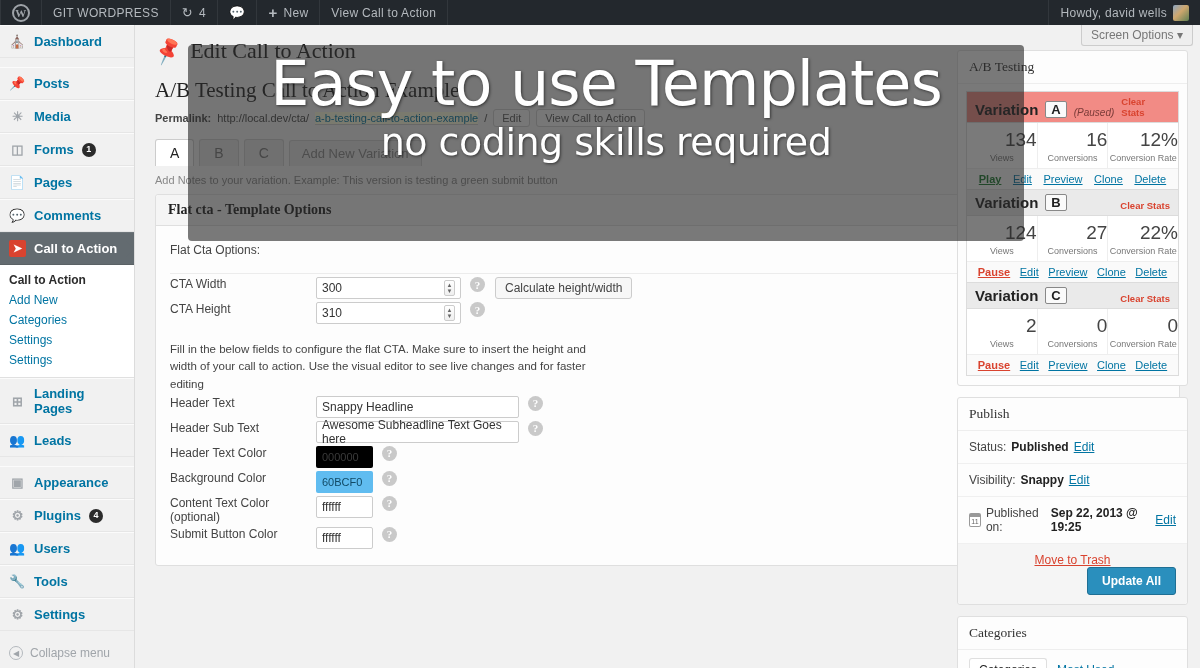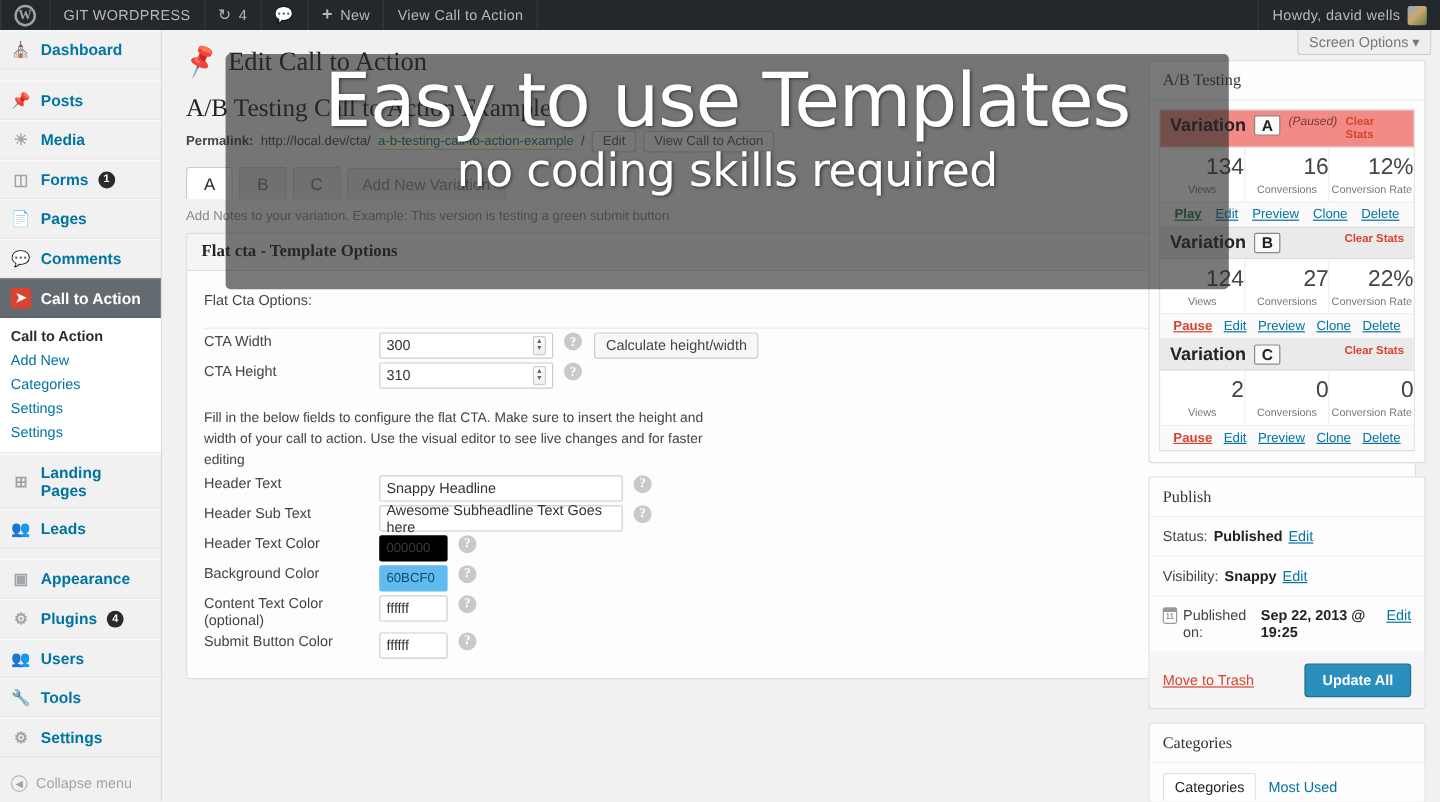--- a/index.html
+++ b/index.html
@@ -226,21 +226,21 @@
     margin-bottom: 11px;
   }
   .rbox-head {
     padding: 8px 11px; font-family: "Liberation Serif", serif;
     font-size: 13.5px; color: #333; border-bottom: 1px solid #eee;
   }
   .ab-panel { padding: 7px 8px 9px 8px; }
   .var-card { border: 1px solid #dcdcdc; border-bottom: none; }
   .var-card:last-child { border-bottom: 1px solid #dcdcdc; }
   .var-head {
-    display: flex; align-items: flex-start; gap: 7px;
+    display: flex; align-items: flex-end; gap: 7px;
     padding: 4px 8px; background: #eaeaea; border-bottom: 1px solid #dcdcdc;
   }
   .var-head.paused { background: #f28b85; }
   .var-head .vtitle {
     font-size: 15px; font-weight: bold; color: #222;
     font-family: "Liberation Sans", sans-serif;
   }
   .var-letter {
     border: 1px solid #888; border-radius: 2px; background: #fafafa;
     font-size: 13px; font-weight: bold; padding: 0px 5px; color: #222;
@@ -257,33 +257,33 @@
     background: #fafafa; border-top: 1px solid #eee; padding: 4px 6px;
     font-size: 11px;
   }
   .var-actions a { color: #0074a2; text-decoration: underline; }
   .a-play { color: #1a7a2e !important; font-weight: bold; }
   .a-pause { color: #d9432f !important; font-weight: bold; }
 
   .pub-row {
     padding: 9px 11px; font-size: 12px; color: #444;
     border-bottom: 1px solid #f0f0f0;
-    display: flex; align-items: flex-start; gap: 5px;
+    display: flex; align-items: center; gap: 5px;
   }
   .pub-row b { font-weight: bold; color: #222; }
   .pub-row a { color: #0074a2; text-decoration: underline; }
   .cal-ico {
     width: 14px; height: 14px; border: 1px solid #999; border-radius: 2px;
     font-size: 7px; color: #666; display: inline-flex;
     align-items: center; justify-content: center; background: #fff;
     border-top-width: 4px;
   }
   .pub-foot {
     display: flex; align-items: center; padding: 9px 11px;
-    background: #f5f5f5; border-radius: 0 0 3px 3px;
+    background: #f5f5f5; border-radius: 0 0 3px 3px; flex-direction: column;
   }
   .trash { color: #d9432f; text-decoration: underline; font-size: 12px; }
   .update-btn {
     margin-left: auto; background: #2a8fbd; border: 1px solid #1f6f94;
     color: #fff; font-size: 12px; font-weight: bold;
     padding: 6px 14px; border-radius: 3px;
   }
   .cat-tabs { display: flex; padding: 8px 11px 0 11px; background: #fdfdfd; }
   .cat-tab {
     font-size: 12px; padding: 4px 9px; border: 1px solid transparent;

